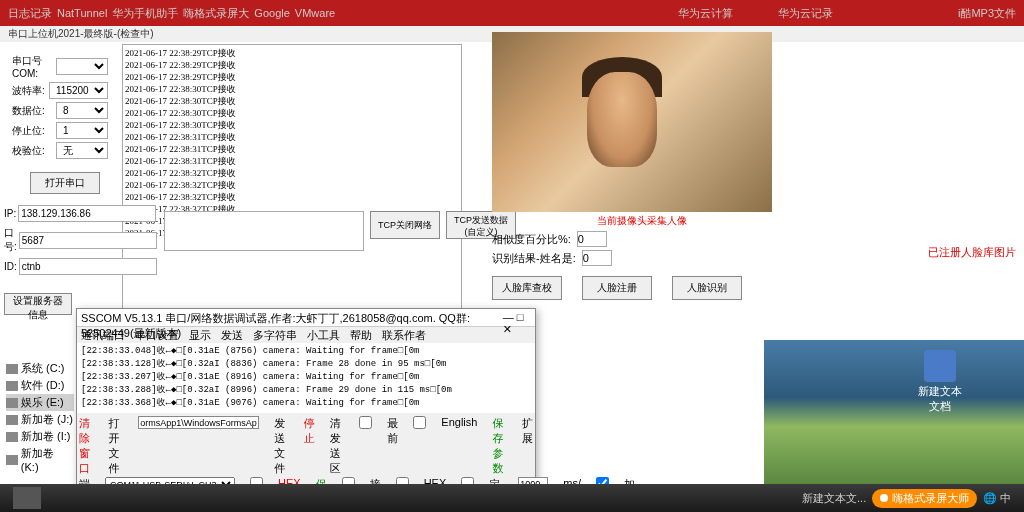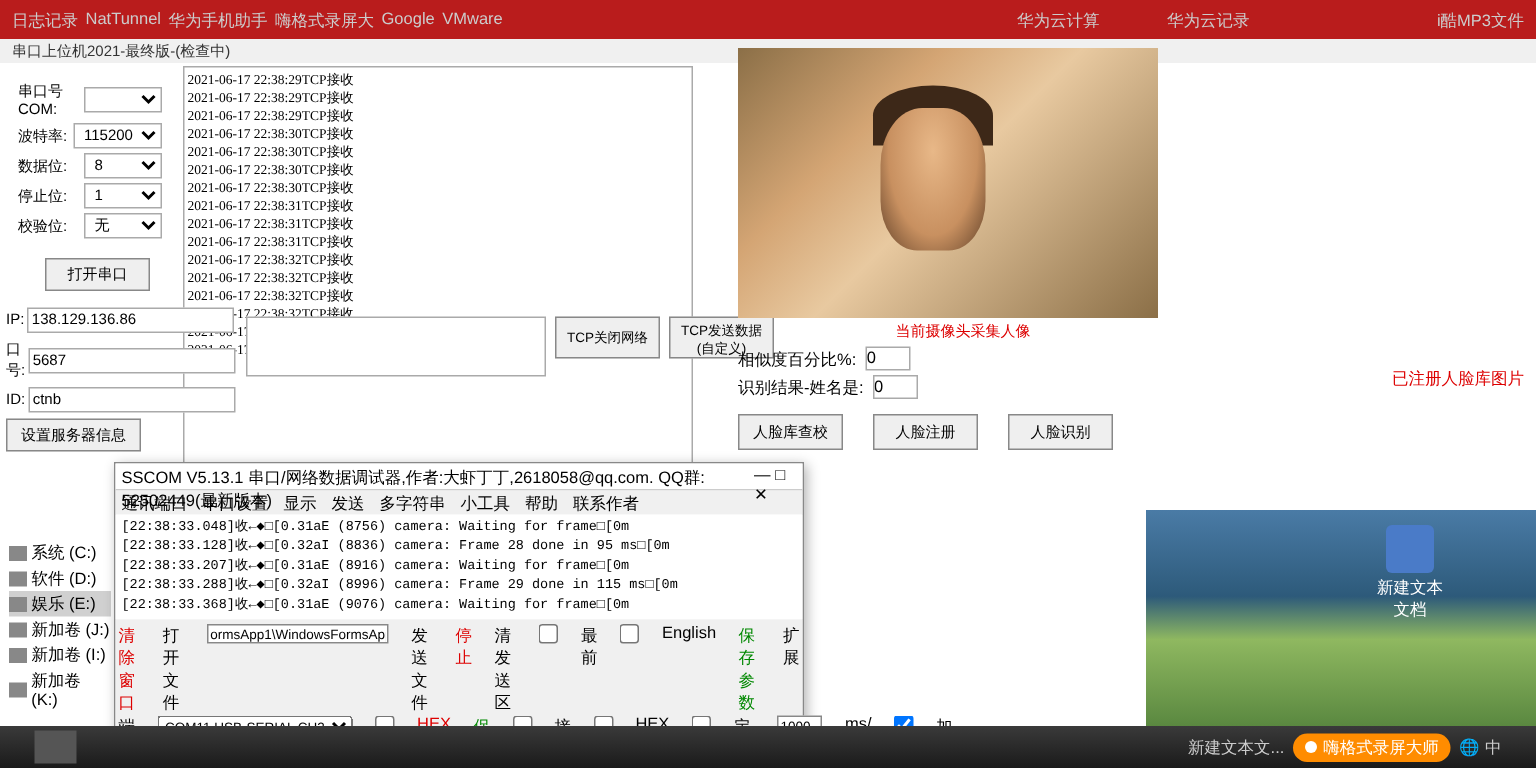--- a/index.html
+++ b/index.html
@@ -38,21 +38,21 @@
 .sscom-menu{background:#f0f0f0;height:16px;font-size:10px;padding:1px 4px;display:flex;gap:10px}
 .sscom-log{background:#fff;height:70px;padding:2px 4px;font-size:9px;font-family:Liberation Mono, monospace;line-height:13px}
 .sscom-ctrl{background:#f0f0f0;padding:2px;font-size:9px}
 .sscom-row{display:flex;align-items:flex-start;gap:15px;margin:1px 0;font-size:9px}
 .sscom-row input[type=text]{height:13px;font-size:9px;border:1px solid #888;padding:0 1px}
 .yellow-hl{background:#ffff80}
 .red-t{color:#d00}
 .drives{position:absolute;left:6px;top:360px;width:68px;font-size:10px}
 .drives div{padding:1px 0;display:flex;align-items:center;gap:3px}
 .drv-icon{width:12px;height:10px;background:#888;display:inline-block}
-.taskbar{position:absolute;bottom:0;left:0;right:0;height:28px;background:linear-gradient(#3a3a3a,#1a1a1a);display:flex;align-items:center;justify-content:space-between;padding:0 23px}
+.taskbar{position:absolute;bottom:0;left:0;right:0;height:28px;background:linear-gradient(#3a3a3a,#1a1a1a);display:flex;align-items:center;justify-content:space-between;padding:0 13px}
 .desktop-area{position:absolute;right:0;top:340px;bottom:28px;width:260px;background:linear-gradient(180deg,#4a7ba6 0%,#2d5a7a 40%,#8fb860 60%,#5a8840 100%)}
 .desk-icon{position:absolute;width:48px;text-align:center;color:#fff;font-size:9px}
 .desk-icon .ic{width:32px;height:32px;background:#fff;margin:0 auto 2px;border-radius:4px}
 .tray{display:flex;align-items:center;gap:6px;color:#ccc;font-size:9px}
 .tray-rec{background:#ff8c00;border-radius:10px;padding:2px 8px;color:#fff;display:flex;align-items:center;gap:4px}
 </style>
 </head>
 <body>
 
 <div class="top-bar">
@@ -105,21 +105,21 @@
         <input value="138.129.136.86" style="">
       </div>
     <div class="row">
         <label>口号:</label>
         <input value="5687" style="">
       </div>
     <div class="row">
         <label>ID:</label>
         <input value="ctnb" style="">
       </div>
-    <button class="btn" style="width:90px">设置服务器信息</button>
+    <button class="btn" style="margin-top:14px;width:68px">设置服务器信息</button>
   </div>
   <div>
     <div style="display:flex;gap:6px;margin-top:6px">
       <div class="txtbox" style="width:200px;margin-left:40px"></div>
       <button class="small-btn">TCP关闭网络</button>
       <button class="small-btn">TCP发送数据
 (自定义)</button>
     </div>
   </div>
 </div>

